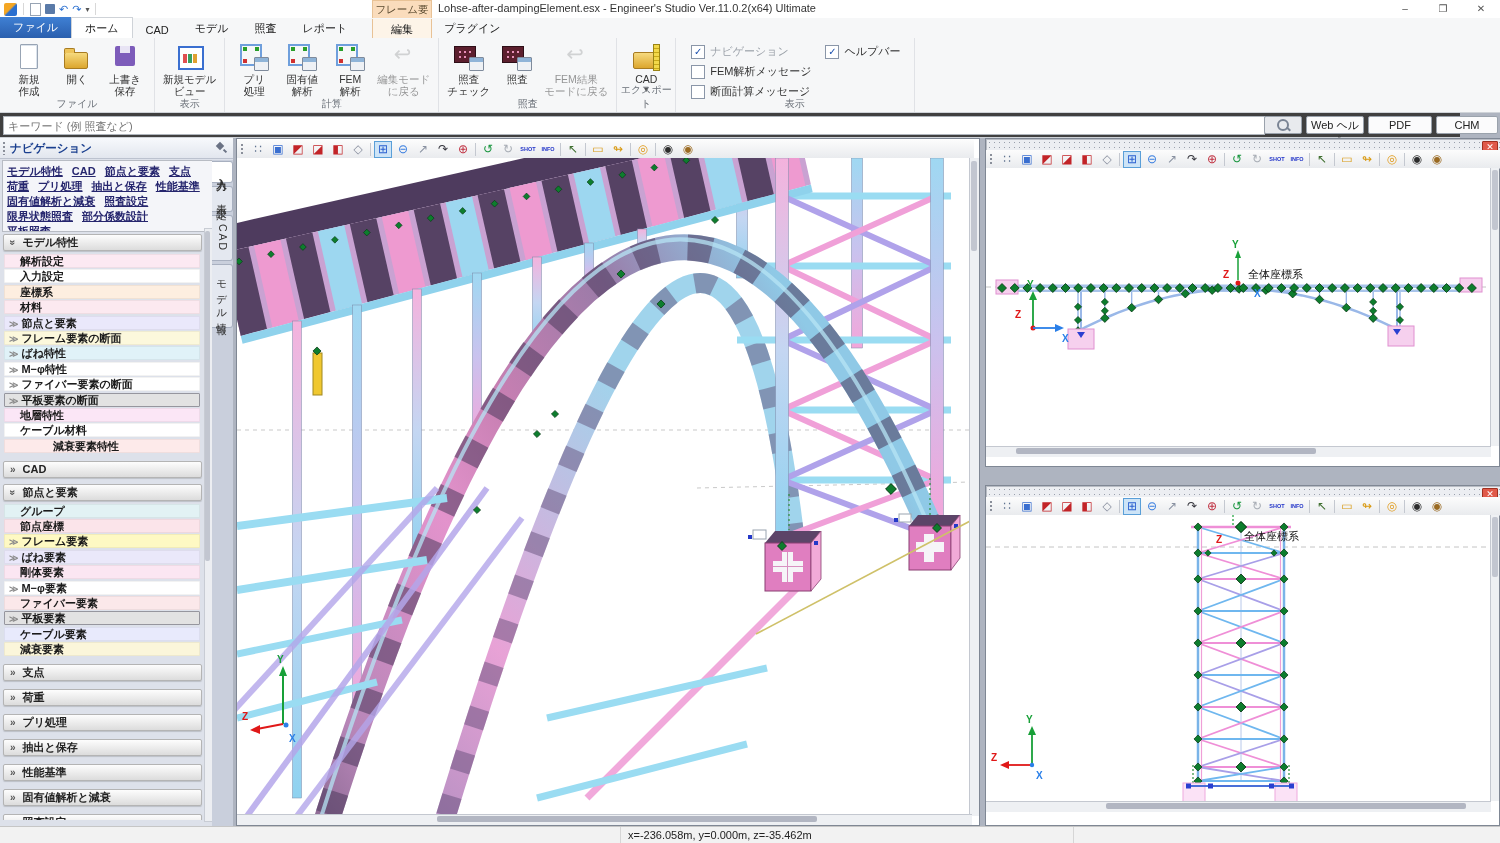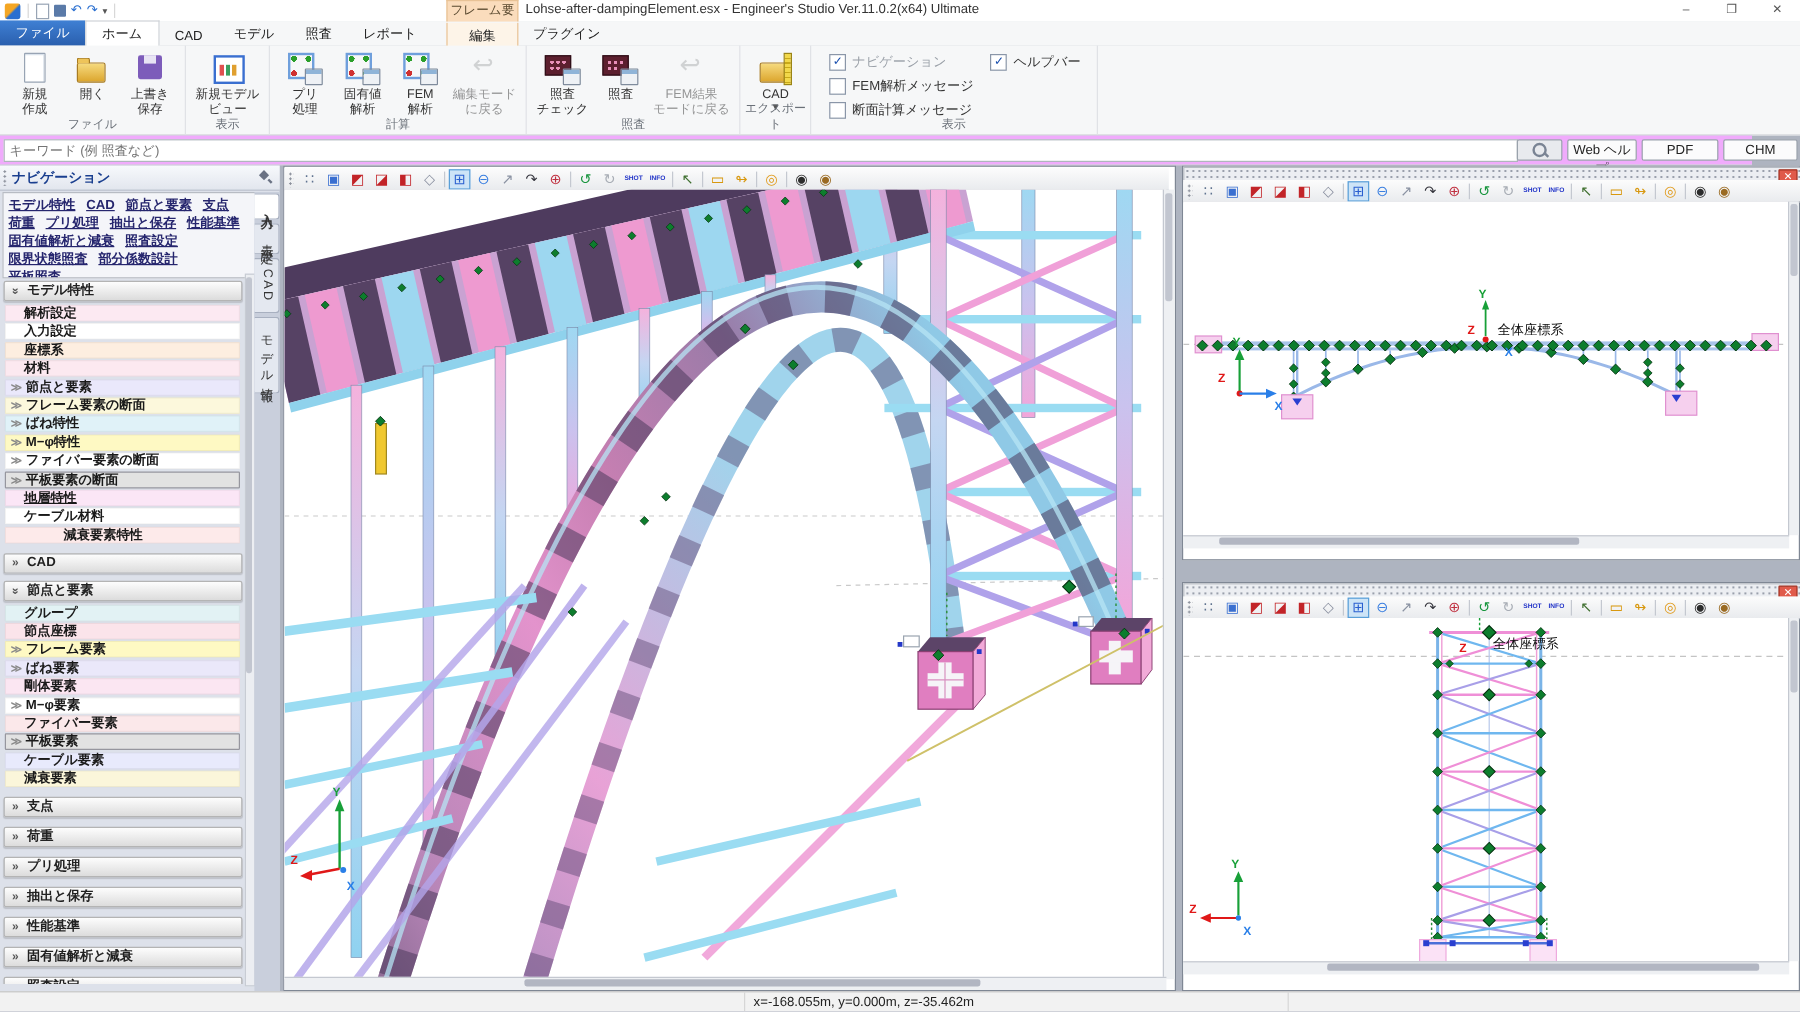--- a/index.html
+++ b/index.html
@@ -55,21 +55,21 @@
       radial-gradient(circle 1.5px at 5px 5px,#e890b8 97%,transparent),radial-gradient(circle 1.5px at 10px 5px,#e890b8 97%,transparent),
       radial-gradient(circle 1.5px at 15px 5px,#e890b8 97%,transparent),radial-gradient(circle 1.5px at 5px 10px,#e890b8 97%,transparent),
       radial-gradient(circle 1.5px at 10px 10px,#e890b8 97%,transparent);}
   .ri.return:before{content:"↩";position:absolute;left:5px;top:0px;font-size:21px;color:#a8aeb8;}
   .rchecks{display:flex;gap:14px;padding:4px 8px 0 10px;}
   .chk{display:flex;gap:5px;align-items:center;font-size:11px;color:#333;margin-bottom:5px;}
   .chk .bx{width:12px;height:12px;border:1px solid #8a96a8;background:#fff;font-size:10px;line-height:11px;color:#222;text-align:center;}
   .chk.dim span.txt{color:#9aa0a8;}
 
   
-  #helpbar{left:0;top:113px;width:1460px;height:24px;background:#f0abfc;border-bottom:1px solid #cfd3d8;}
+  #helpbar{left:0;top:113px;width:1460px;height:24px;background:#404040;border-bottom:1px solid #cfd3d8;}
   #kw-input{position:absolute;left:3px;top:3px;width:1252px;height:15px;border:1px solid #b0b6bd;font-size:11px;padding:1px 4px;color:#222;font-family:inherit;}
   .hbtn{position:absolute;top:3px;height:16px;background:#fbfbfc;border:1px solid #9aa2ac;border-radius:2px;text-align:center;font-size:11px;line-height:16px;color:#222;}
   #search-btn{left:1264px;width:36px;background:#e8eaee;}
   .mag{width:8px;height:8px;border:2px solid #7a8494;border-radius:50%;position:relative;display:inline-block;margin-top:2px;}
   .mag:after{content:"";position:absolute;width:5px;height:2px;background:#7a8494;transform:rotate(45deg);right:-4px;bottom:-1px;}
 
   
   #workspace{left:0;top:138px;width:1500px;height:688px;background:#aeb4c0;}
 
   
@@ -313,24 +313,24 @@
     <div class="abs" id="nav-list">
         <div class="sec-h exp"><span class="chev">»</span><span>モデル特性</span></div>
         <div class="sec-items">
           <div class="nitem" style="background: rgb(252, 233, 242);"><span>解析設定</span></div>
           <div class="nitem" style="background: rgb(255, 255, 255);"><span>入力設定</span></div>
           <div class="nitem" style="background: rgb(253, 238, 224);"><span>座標系</span></div>
           <div class="nitem" style="background: rgb(252, 233, 240);"><span>材料</span></div>
           <div class="nitem" style="background: rgb(234, 232, 251);"><span class="ichev">≫</span><span>節点と要素</span></div>
           <div class="nitem" style="background: rgb(252, 248, 220);"><span class="ichev">≫</span><span>フレーム要素の断面</span></div>
           <div class="nitem" style="background: rgb(224, 242, 248);"><span class="ichev">≫</span><span>ばね特性</span></div>
-          <div class="nitem" style="background: #fef9c3;"><span class="ichev">≫</span><span>M−φ特性</span></div>
+          <div class="nitem" style="background: #ffffff;"><span class="ichev">≫</span><span>M−φ特性</span></div>
           <div class="nitem" style="background: #ffffff;"><span class="ichev">≫</span><span>ファイバー要素の断面</span></div>
           <div class="nitem sel" style="background: rgb(226, 226, 226);"><span class="ichev">≫</span><span>平板要素の断面</span></div>
-          <div class="nitem" style="background: rgb(251, 230, 246); text-decoration: underline;"><span>地層特性</span></div>
+          <div class="nitem" style="background: rgb(251, 230, 246);"><span>地層特性</span></div>
           <div class="nitem" style="background: rgb(255, 255, 255);"><span>ケーブル材料</span></div>
           <div class="nitem" style="background: rgb(253, 234, 234); padding-left: 48px;"><span>減衰要素特性</span></div>
         </div>
         <div class="sec-h"><span class="chev">»</span><span>CAD</span></div>
         <div class="sec-h exp"><span class="chev">»</span><span>節点と要素</span></div>
         <div class="sec-items">
           <div class="nitem" style="background: rgb(226, 242, 244);"><span>グループ</span></div>
           <div class="nitem" style="background: rgb(251, 228, 234);"><span>節点座標</span></div>
           <div class="nitem" style="background: #fef9c3;"><span class="ichev">≫</span><span>フレーム要素</span></div>
           <div class="nitem" style="background: rgb(234, 232, 250);"><span class="ichev">≫</span><span>ばね要素</span></div>
@@ -840,14 +840,14 @@
         </div>
       <div class="abs hscroll vphs" style="top:315px;">
           <div class="thumb" style="left:120px;width:360px;"></div>
         </div>
     </div>
   </div>
 </div>
 
 <div class="abs" id="statusbar">
   <div class="cell" style="left:470px;width:150px;"></div>
-  <div class="cell" style="left:620px;width:445px;padding-left:8px;">x=-168.055m, y=0.000m, z=-35.462m</div>
+  <div class="cell" style="left:620px;width:445px;padding-left:8px;">x=-236.058m, y=0.000m, z=-35.462m</div>
 </div>
 
 </body></html>

